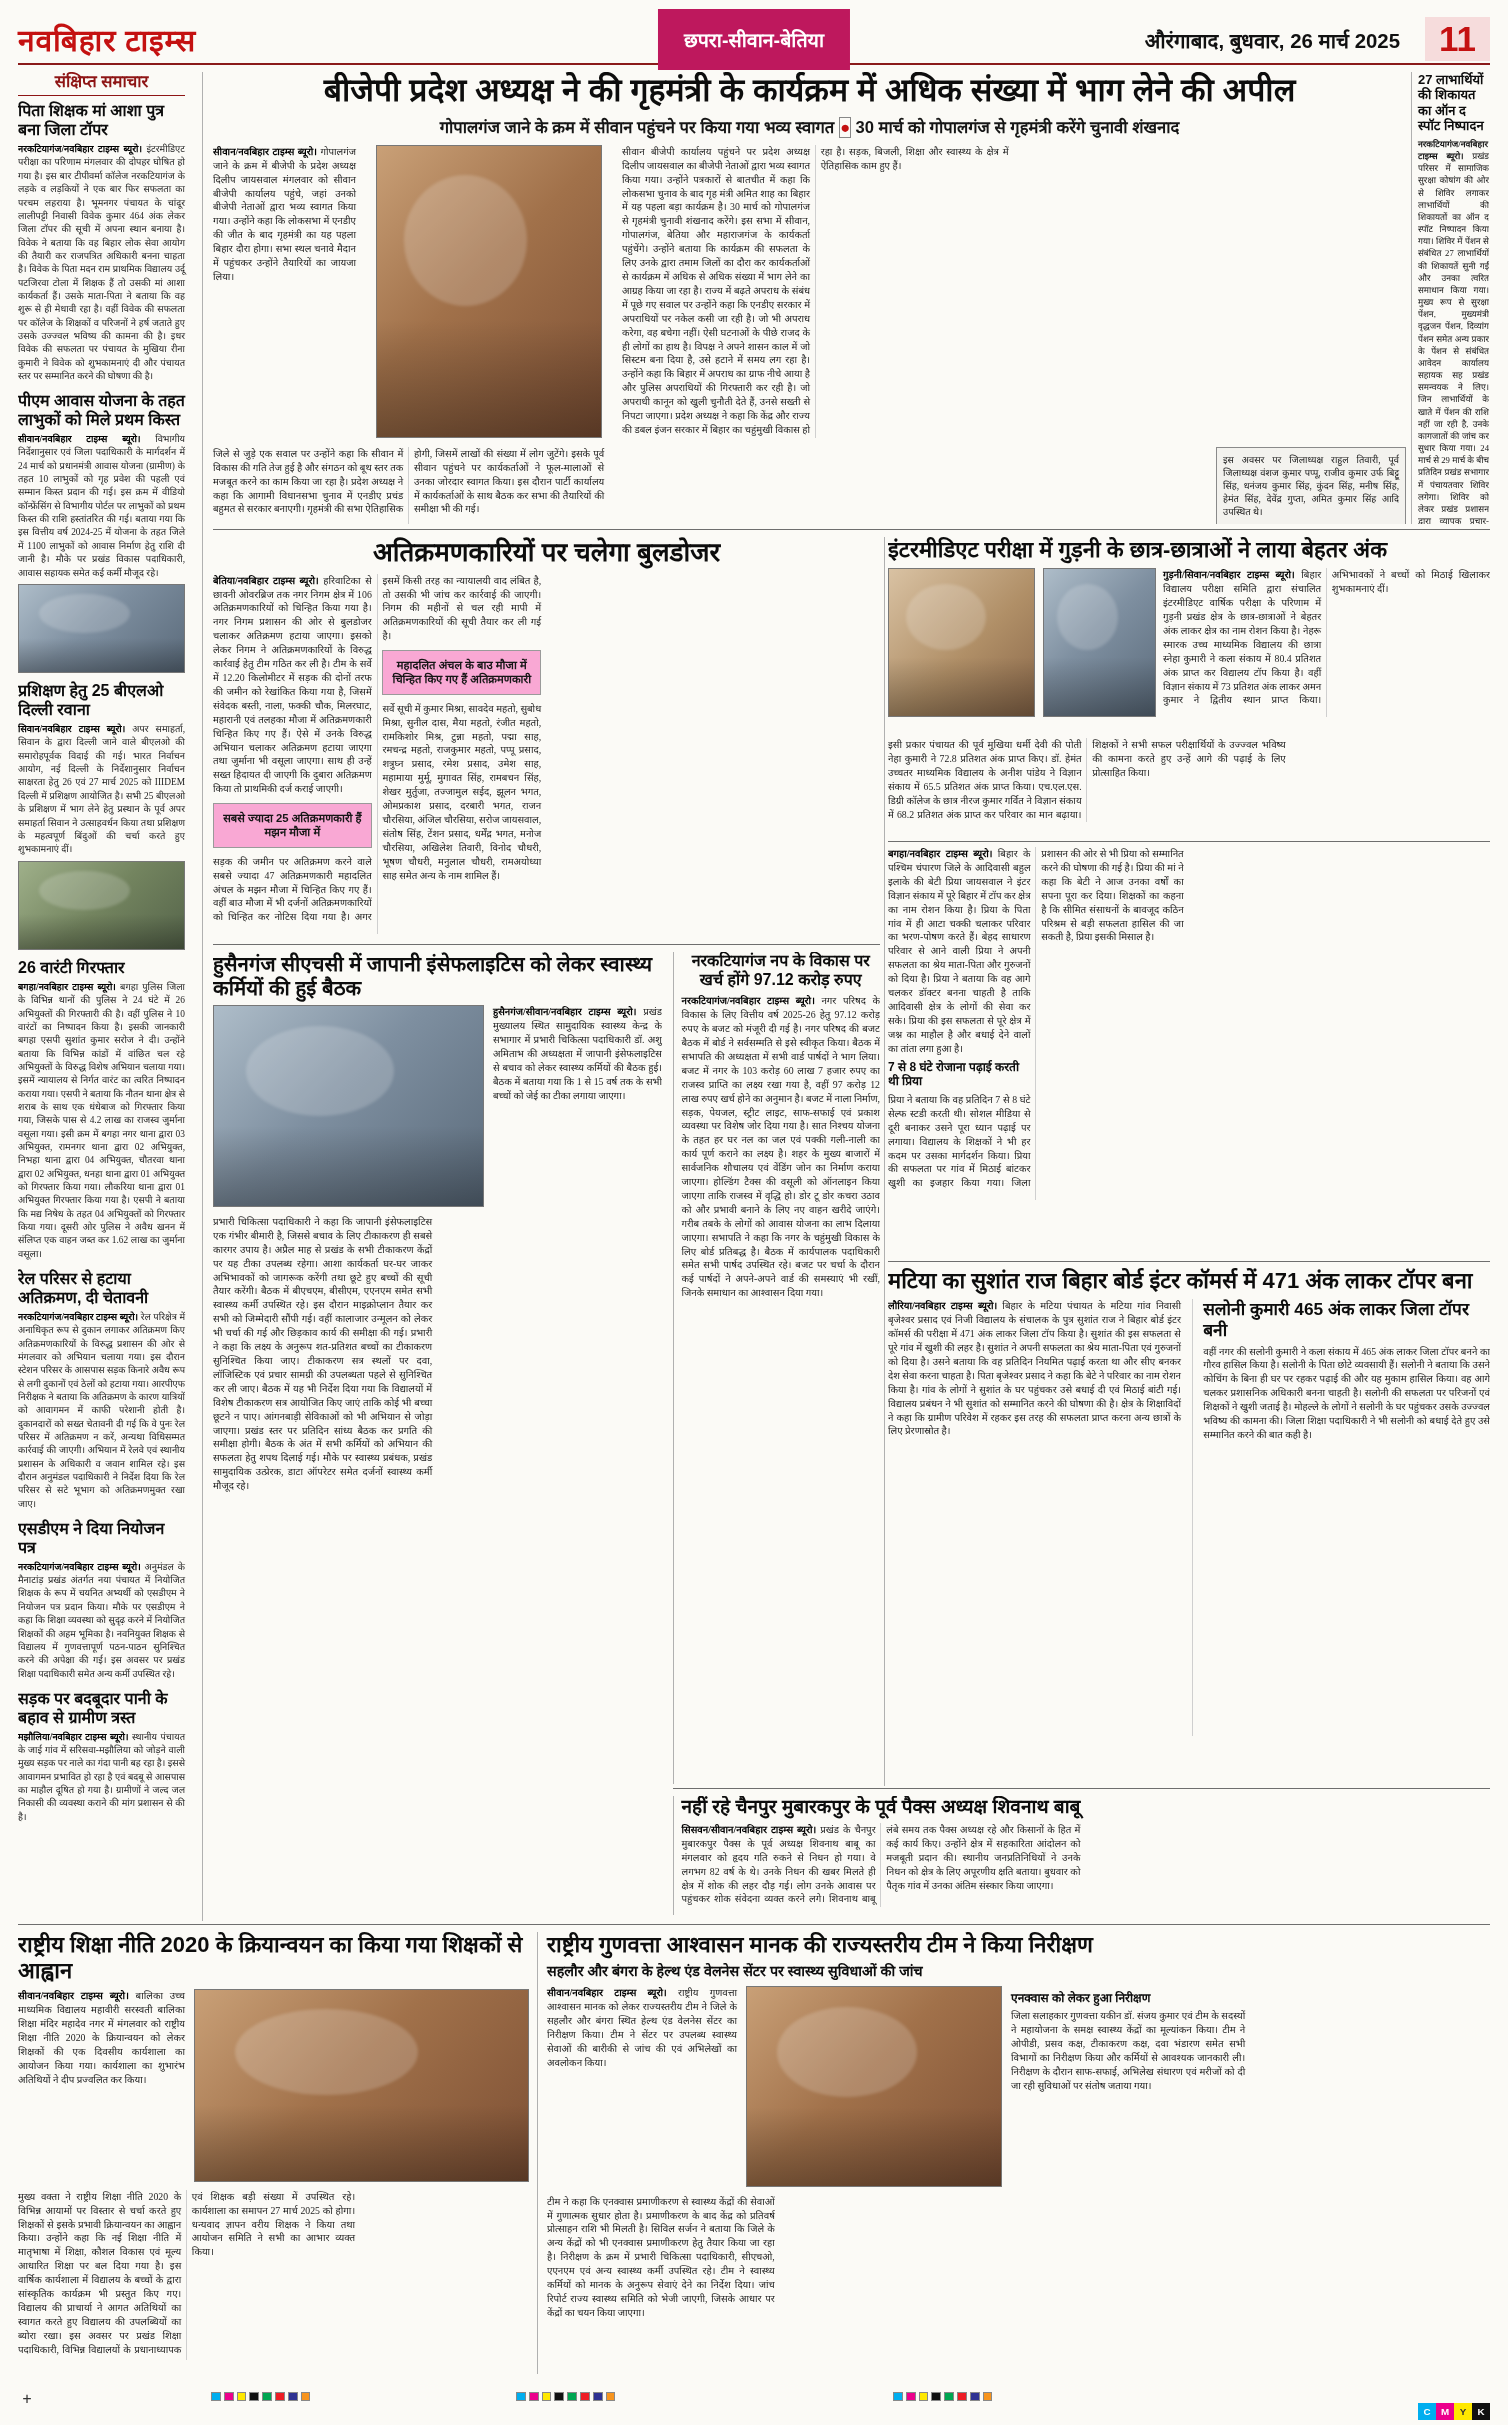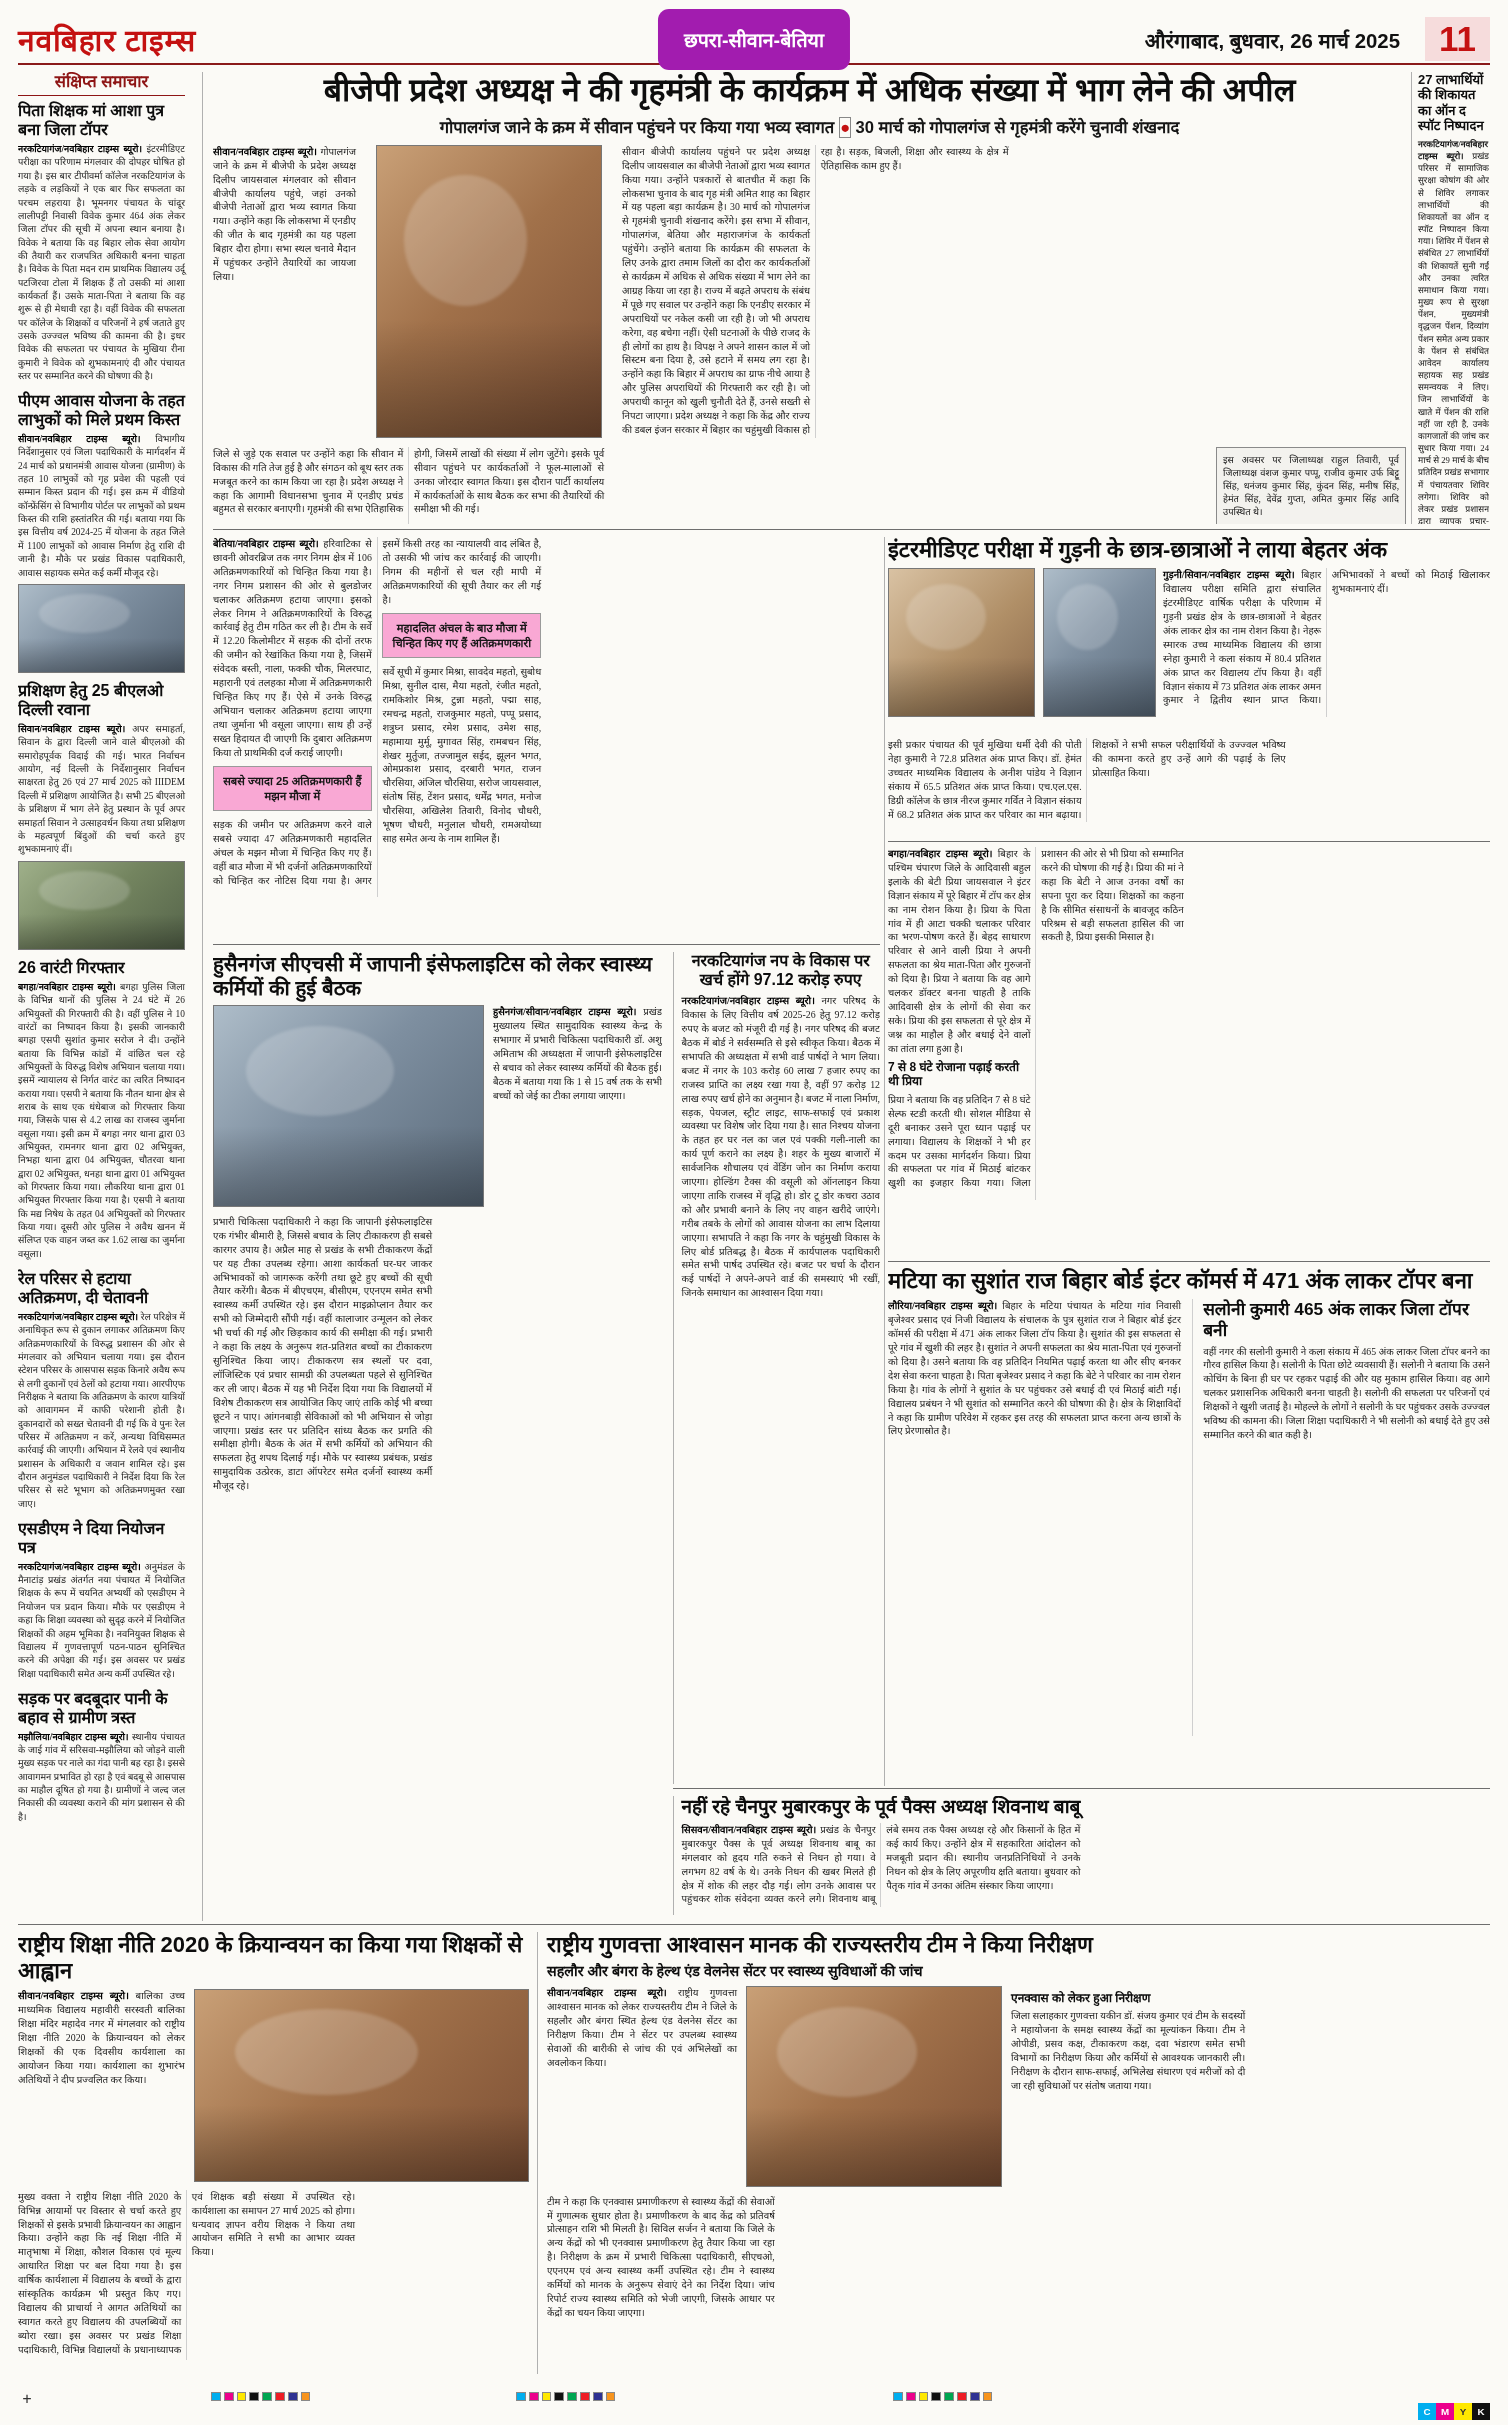--- a/index.html
+++ b/index.html
@@ -6,22 +6,22 @@
 html,body{background:#dddcd6}
 .page{position:relative;width:1508px;height:2426px;margin:0 auto;background:#fbfaf6;color:#161616;
   font-family:"Liberation Serif","DejaVu Serif",serif;overflow:hidden}
 h1,h2,h3,h4{font-family:"Liberation Sans","DejaVu Sans",sans-serif;color:#0d0d0d;line-height:1.18;font-weight:bold}
 .body-text{font-size:9.8px;line-height:1.42;text-align:justify;color:#1c1c1c}
 .body-text strong{color:#000}
 .small-text{font-size:8.7px;line-height:1.4;text-align:justify}
 
 .masthead{position:absolute;left:18px;top:16.6px;width:1472px;height:48px;border-bottom:2.3px solid #8a1a1a;display:flex;align-items:center}
 .paper-name{font-family:"Liberation Sans","DejaVu Sans",sans-serif;font-weight:bold;font-size:30px;color:#c41111;letter-spacing:0.8px}
-.edition-box{position:absolute;left:50%;transform:translateX(-50%);background:#a21caf;color:#fff;
-  font-family:"Liberation Sans","DejaVu Sans",sans-serif;font-weight:bold;font-size:19.6px;padding:17px 26px;border-radius:11px}
+.edition-box{position:absolute;left:50%;transform:translateX(-50%);background:#be185d;color:#fff;
+  font-family:"Liberation Sans","DejaVu Sans",sans-serif;font-weight:bold;font-size:19.6px;padding:17px 26px;border-radius:0}
 .dateline{position:absolute;right:90px;font-family:"Liberation Sans","DejaVu Sans",sans-serif;font-weight:bold;font-size:20.4px;color:#111}
 .page-number{position:absolute;right:0;top:0;width:65px;height:44px;background:#f6dcdc;color:#c41111;
   font-family:"Liberation Sans","DejaVu Sans",sans-serif;font-weight:bold;font-size:35px;display:flex;align-items:center;justify-content:center}
 
 .rail{position:absolute;left:18px;top:72px;width:185px;height:1849px;border-right:0.8px solid #b0b0b0;padding-right:17px;overflow:hidden}
 .rail-title{text-align:center;color:#8e1515;font-size:16.6px;border-bottom:1.1px solid #8e1515;padding-bottom:3.8px;margin-bottom:6px}
 .rail-article{margin-bottom:9px}
 .rail-article h3{font-size:16px;margin-bottom:3px;}
 .rail-article .body-text{font-size:9.4px}
 .hrule{position:absolute;border-top:1.1px solid #6e6e6e}
@@ -148,20 +148,21 @@
 
   <aside class="block" style="left:1411px;top:72px;width:78px;height:452px;border-left:0.8px solid #b0b0b0;padding-left:6px">
     <h3 class="h-17">27 लाभार्थियों की शिकायत का ऑन द स्पॉट निष्पादन</h3>
     <p class="small-text"><strong>नरकटियागंज/नवबिहार टाइम्स ब्यूरो।</strong> <span>प्रखंड परिसर में सामाजिक सुरक्षा कोषांग की ओर से शिविर लगाकर लाभार्थियों की शिकायतों का ऑन द स्पॉट निष्पादन किया गया। शिविर में पेंशन से संबंधित 27 लाभार्थियों की शिकायतें सुनी गईं और उनका त्वरित समाधान किया गया। मुख्य रूप से सुरक्षा पेंशन, मुख्यमंत्री वृद्धजन पेंशन, दिव्यांग पेंशन समेत अन्य प्रकार के पेंशन से संबंधित आवेदन कार्यालय सहायक सह प्रखंड समन्वयक ने लिए। जिन लाभार्थियों के खाते में पेंशन की राशि नहीं जा रही है, उनके कागजातों की जांच कर सुधार किया गया। 24 मार्च से 29 मार्च के बीच प्रतिदिन प्रखंड सभागार में पंचायतवार शिविर लगेगा। शिविर को लेकर प्रखंड प्रशासन द्वारा व्यापक प्रचार-प्रसार कराया गया है। मौके पर प्रखंड के रोहतास, कुड़िलपुर, नौतनवा, भपुरारी एवं अन्य पंचायतों के लाभार्थी पहुंचे थे। शिविर में अंचल कार्यालय के कर्मी भी मौजूद रहे।</span></p>
   </aside>
 
   <div class="hrule" style="left:213px;top:529px;width:1277px"></div>
   <div class="vrule" style="left:884px;top:537px;height:1249px"></div>
 
   <section class="block" style="left:213px;top:537px;width:667px;height:403px">
+    <h2 class="h-36">अतिक्रमणकारियों पर चलेगा बुलडोजर</h2>
     <div class="cols c4" style="height:360px">
       <p class="body-text"><strong>बेतिया/नवबिहार टाइम्स ब्यूरो।</strong> <span>हरिवाटिका से छावनी ओवरब्रिज तक नगर निगम क्षेत्र में 106 अतिक्रमणकारियों को चिन्हित किया गया है। नगर निगम प्रशासन की ओर से बुलडोजर चलाकर अतिक्रमण हटाया जाएगा। इसको लेकर निगम ने अतिक्रमणकारियों के विरुद्ध कार्रवाई हेतु टीम गठित कर ली है। टीम के सर्वे में 12.20 किलोमीटर में सड़क की दोनों तरफ की जमीन को रेखांकित किया गया है, जिसमें संवेदक बस्ती, नाला, फक्की चौक, मिलरघाट, महारानी एवं तलहका मौजा में अतिक्रमणकारी चिन्हित किए गए हैं। ऐसे में उनके विरुद्ध अभियान चलाकर अतिक्रमण हटाया जाएगा तथा जुर्माना भी वसूला जाएगा। साथ ही उन्हें सख्त हिदायत दी जाएगी कि दुबारा अतिक्रमण किया तो प्राथमिकी दर्ज कराई जाएगी।</span></p>
       <div class="highlight-box">सबसे ज्यादा 25 अतिक्रमणकारी हैं मझन मौजा में</div>
       <p class="body-text">सड़क की जमीन पर अतिक्रमण करने वाले सबसे ज्यादा 47 अतिक्रमणकारी महादलित अंचल के मझन मौजा में चिन्हित किए गए हैं। वहीं बाउ मौजा में भी दर्जनों अतिक्रमणकारियों को चिन्हित कर नोटिस दिया गया है। अगर इसमें किसी तरह का न्यायालयी वाद लंबित है, तो उसकी भी जांच कर कार्रवाई की जाएगी। निगम की महीनों से चल रही मापी में अतिक्रमणकारियों की सूची तैयार कर ली गई है।</p>
       <div class="highlight-box">महादलित अंचल के बाउ मौजा में चिन्हित किए गए हैं अतिक्रमणकारी</div>
       <p class="body-text">सर्वे सूची में कुमार मिश्रा, सावदेव महतो, सुबोध मिश्रा, सुनील दास, मैया महतो, रंजीत महतो, रामकिशोर मिश्र, टुन्ना महतो, पद्मा साह, रमचन्द्र महतो, राजकुमार महतो, पप्पू प्रसाद, शत्रुघ्न प्रसाद, रमेश प्रसाद, उमेश साह, महामाया मुर्मू, मुगावत सिंह, रामबचन सिंह, शेखर मुर्तुजा, तज्जामुल सईद, झूलन भगत, ओमप्रकाश प्रसाद, दरबारी भगत, राजन चौरसिया, अंजिल चौरसिया, सरोज जायसवाल, संतोष सिंह, टेंशन प्रसाद, धर्मेंद्र भगत, मनोज चौरसिया, अखिलेश तिवारी, विनोद चौधरी, भूषण चौधरी, मनुलाल चौधरी, रामअयोध्या साह समेत अन्य के नाम शामिल हैं।</p>
     </div>
   </section>
 
   <section class="block" style="left:888px;top:537px;width:602px;height:300px">

